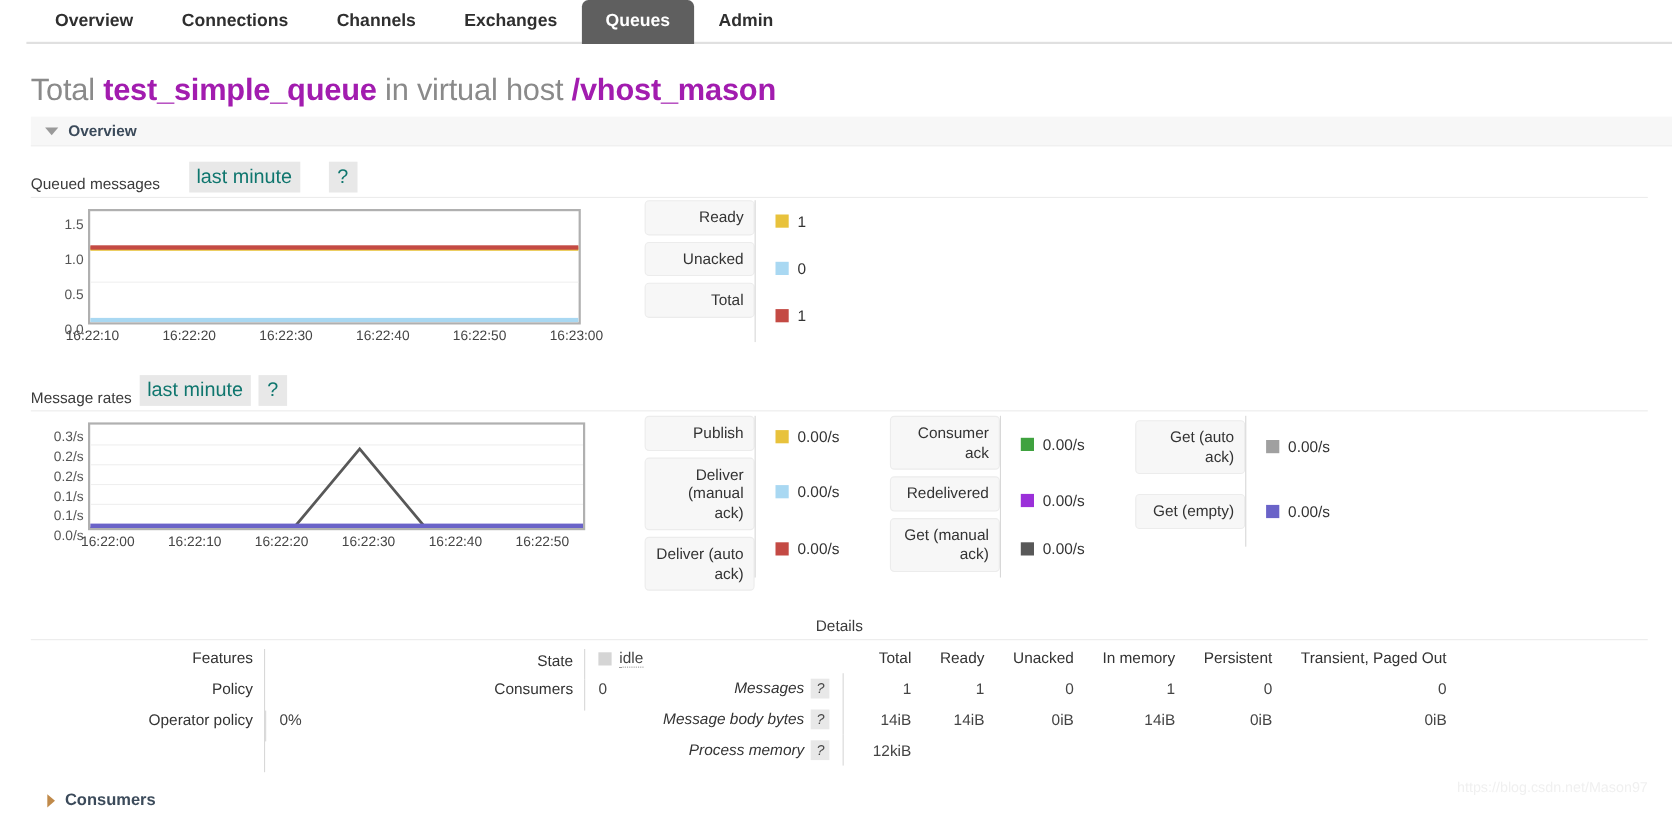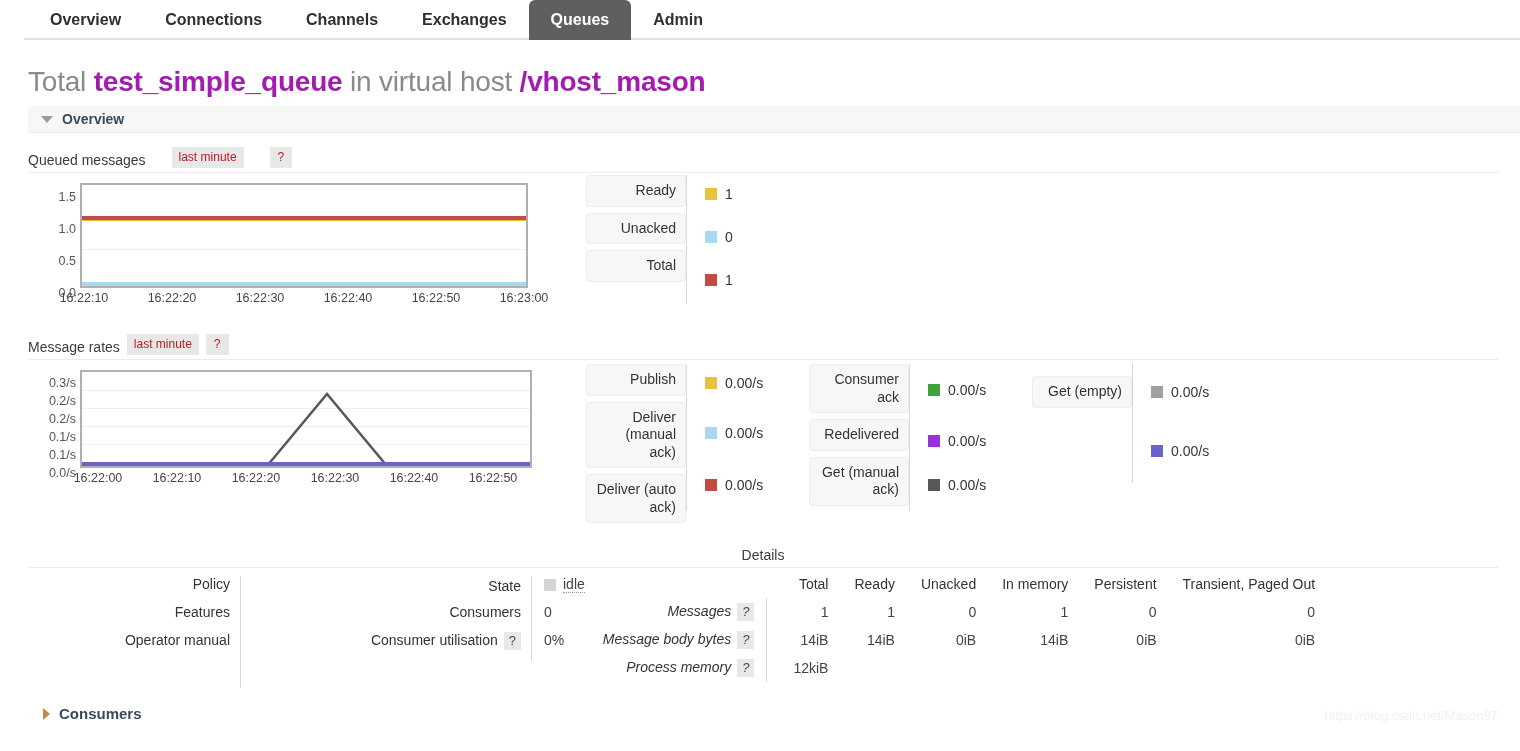--- a/index.html
+++ b/index.html
@@ -92,22 +92,22 @@
     margin: 14px 0 0 28px;
     display: flex;
     align-items: flex-end;
     gap: 7px;
     border-bottom: 1px solid #ececec;
     padding-bottom: 4px;
   }
   .sub-head-label { font-size: 14px; color: #3b3b3b; }
   .pill {
     background: #e8e8e8;
-    color: #b91c1c;
-    font-size: 12px;
+    color: #0f766e;
+    font-size: 18px;
     padding: 3px 7px 4px 7px;
     cursor: pointer;
   }
   .pill.q { padding: 3px 8px 4px 8px; }
 
   
   .chart-row { display: flex; align-items: flex-start; }
   .chart-wrap { position: relative; }
   .ylabels {
     position: absolute;
@@ -439,20 +439,23 @@
       </div>
       <div class="legend-row" style="height:40px;">
         <div class="legend-val">
           <span class="swatch" style="background:#585858;"></span>
           <span>0.00/s</span>
         </div>
       </div>
     </div>
 
     <div class="legend-col" style="margin-left:26px;">
+      <div class="legend-row" style="margin-top:4px;">
+        <div class="legend-btn">Get (auto ack)</div>
+      </div>
       <div class="legend-row" style="margin-top:12px;">
         <div class="legend-btn">Get (empty)</div>
       </div>
     </div>
     <div class="legend-col divider">
       <div class="legend-row" style="height:55px;">
         <div class="legend-val">
           <span class="swatch" style="background:#a0a0a0;"></span>
           <span>0.00/s</span>
         </div>
@@ -467,49 +470,46 @@
 
   </div>
 </div>
 
 <div class="details-head" style="width:1470px;text-align:center;">Details</div>
 
 <div class="details-body" style="margin-top:8px;">
 
   <div class="dcol">
     <div class="drow">
+      <div class="dlabel" style="width:212px;">Features</div>
+    </div>
+    <div class="drow">
       <div class="dlabel" style="width:212px;">Policy</div>
     </div>
     <div class="drow">
-      <div class="dlabel" style="width:212px;">Features</div>
-    </div>
-    <div class="drow">
-      <div class="dlabel" style="width:212px;">Operator manual</div>
+      <div class="dlabel" style="width:212px;">Operator policy</div>
     </div>
   </div>
   <div class="dsep" style="height:112px;"></div>
 
   <div class="dcol" style="margin-left:0;">
     <div class="drow">
       <div class="dlabel" style="width:290px;">State</div>
       <div class="dsep" style="height:28px;"></div>
       <div class="dvalue">
         <span class="swatch" style="background:#d5d5d5;"></span>
         <span class="dotted">idle</span>
       </div>
     </div>
     <div class="drow">
       <div class="dlabel" style="width:290px;">Consumers</div>
       <div class="dsep" style="height:28px;"></div>
       <div class="dvalue">0</div>
     </div>
     <div class="drow">
-      <div class="dlabel" style="width:290px;">
-        <span>Consumer utilisation</span><span class="qmark">?</span>
-      </div>
       <div class="dsep" style="height:28px;"></div>
       <div class="dvalue">0%</div>
     </div>
   </div>
 
   <div class="stats">
     <table>
       <thead>
         <tr>
           <th></th>

